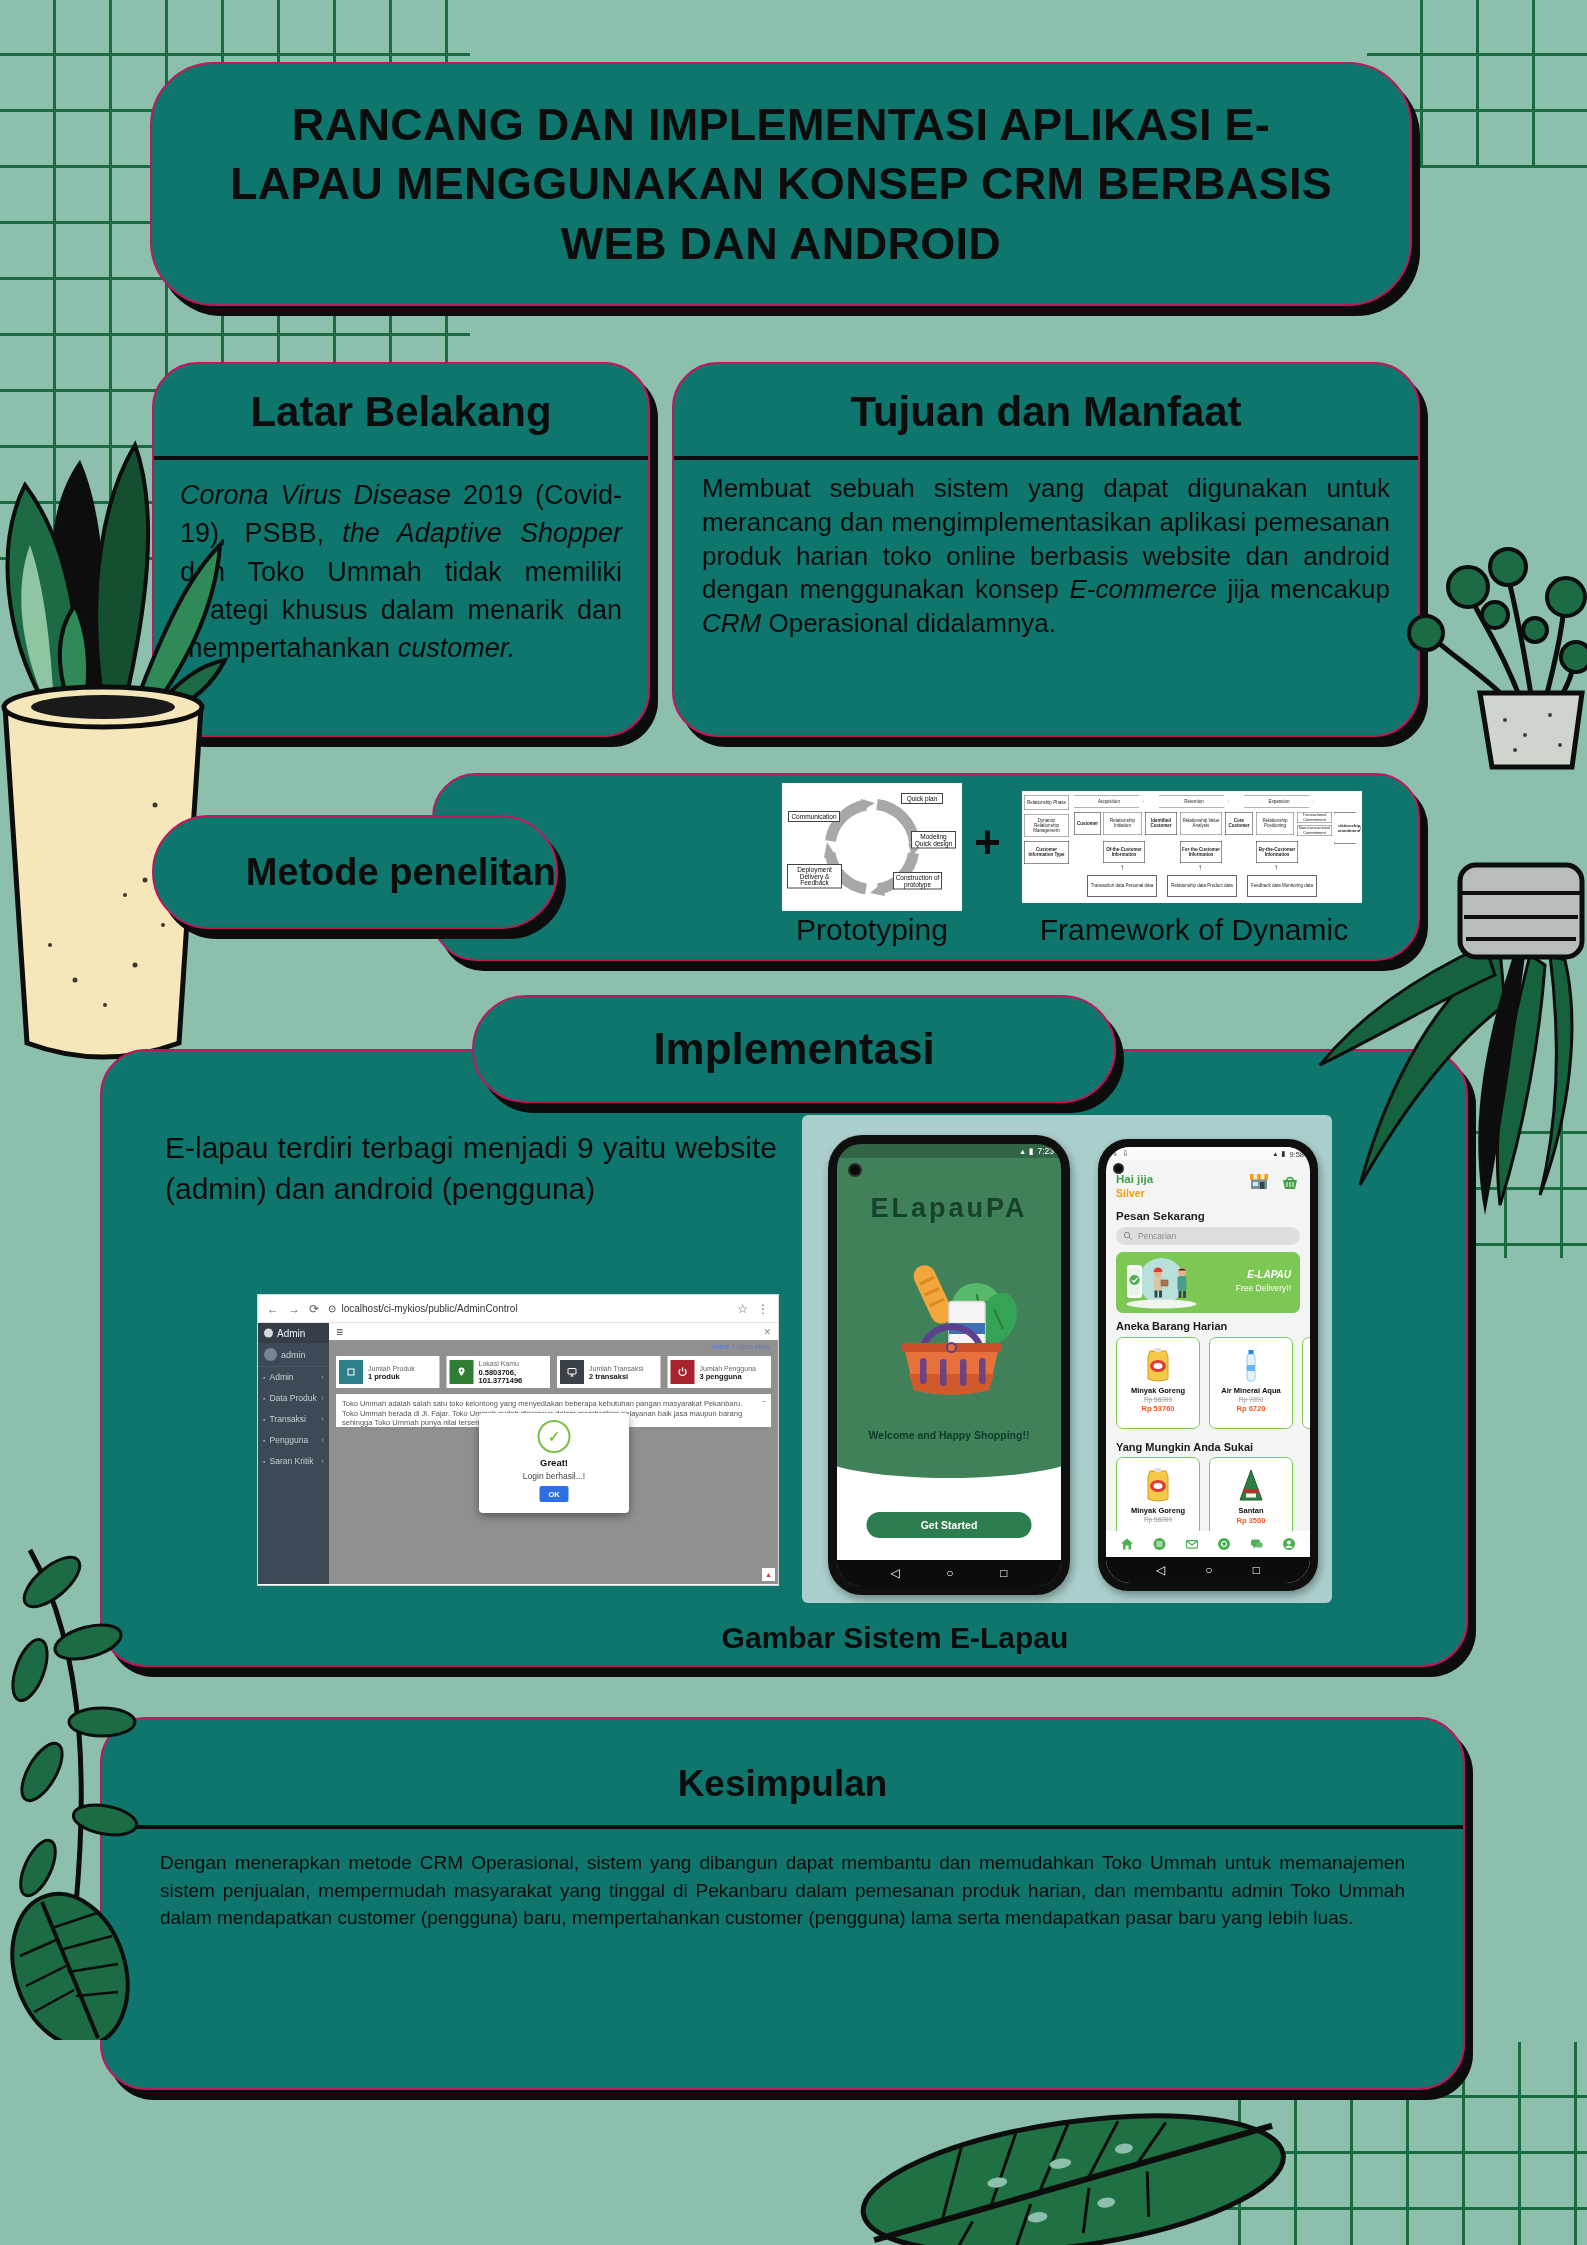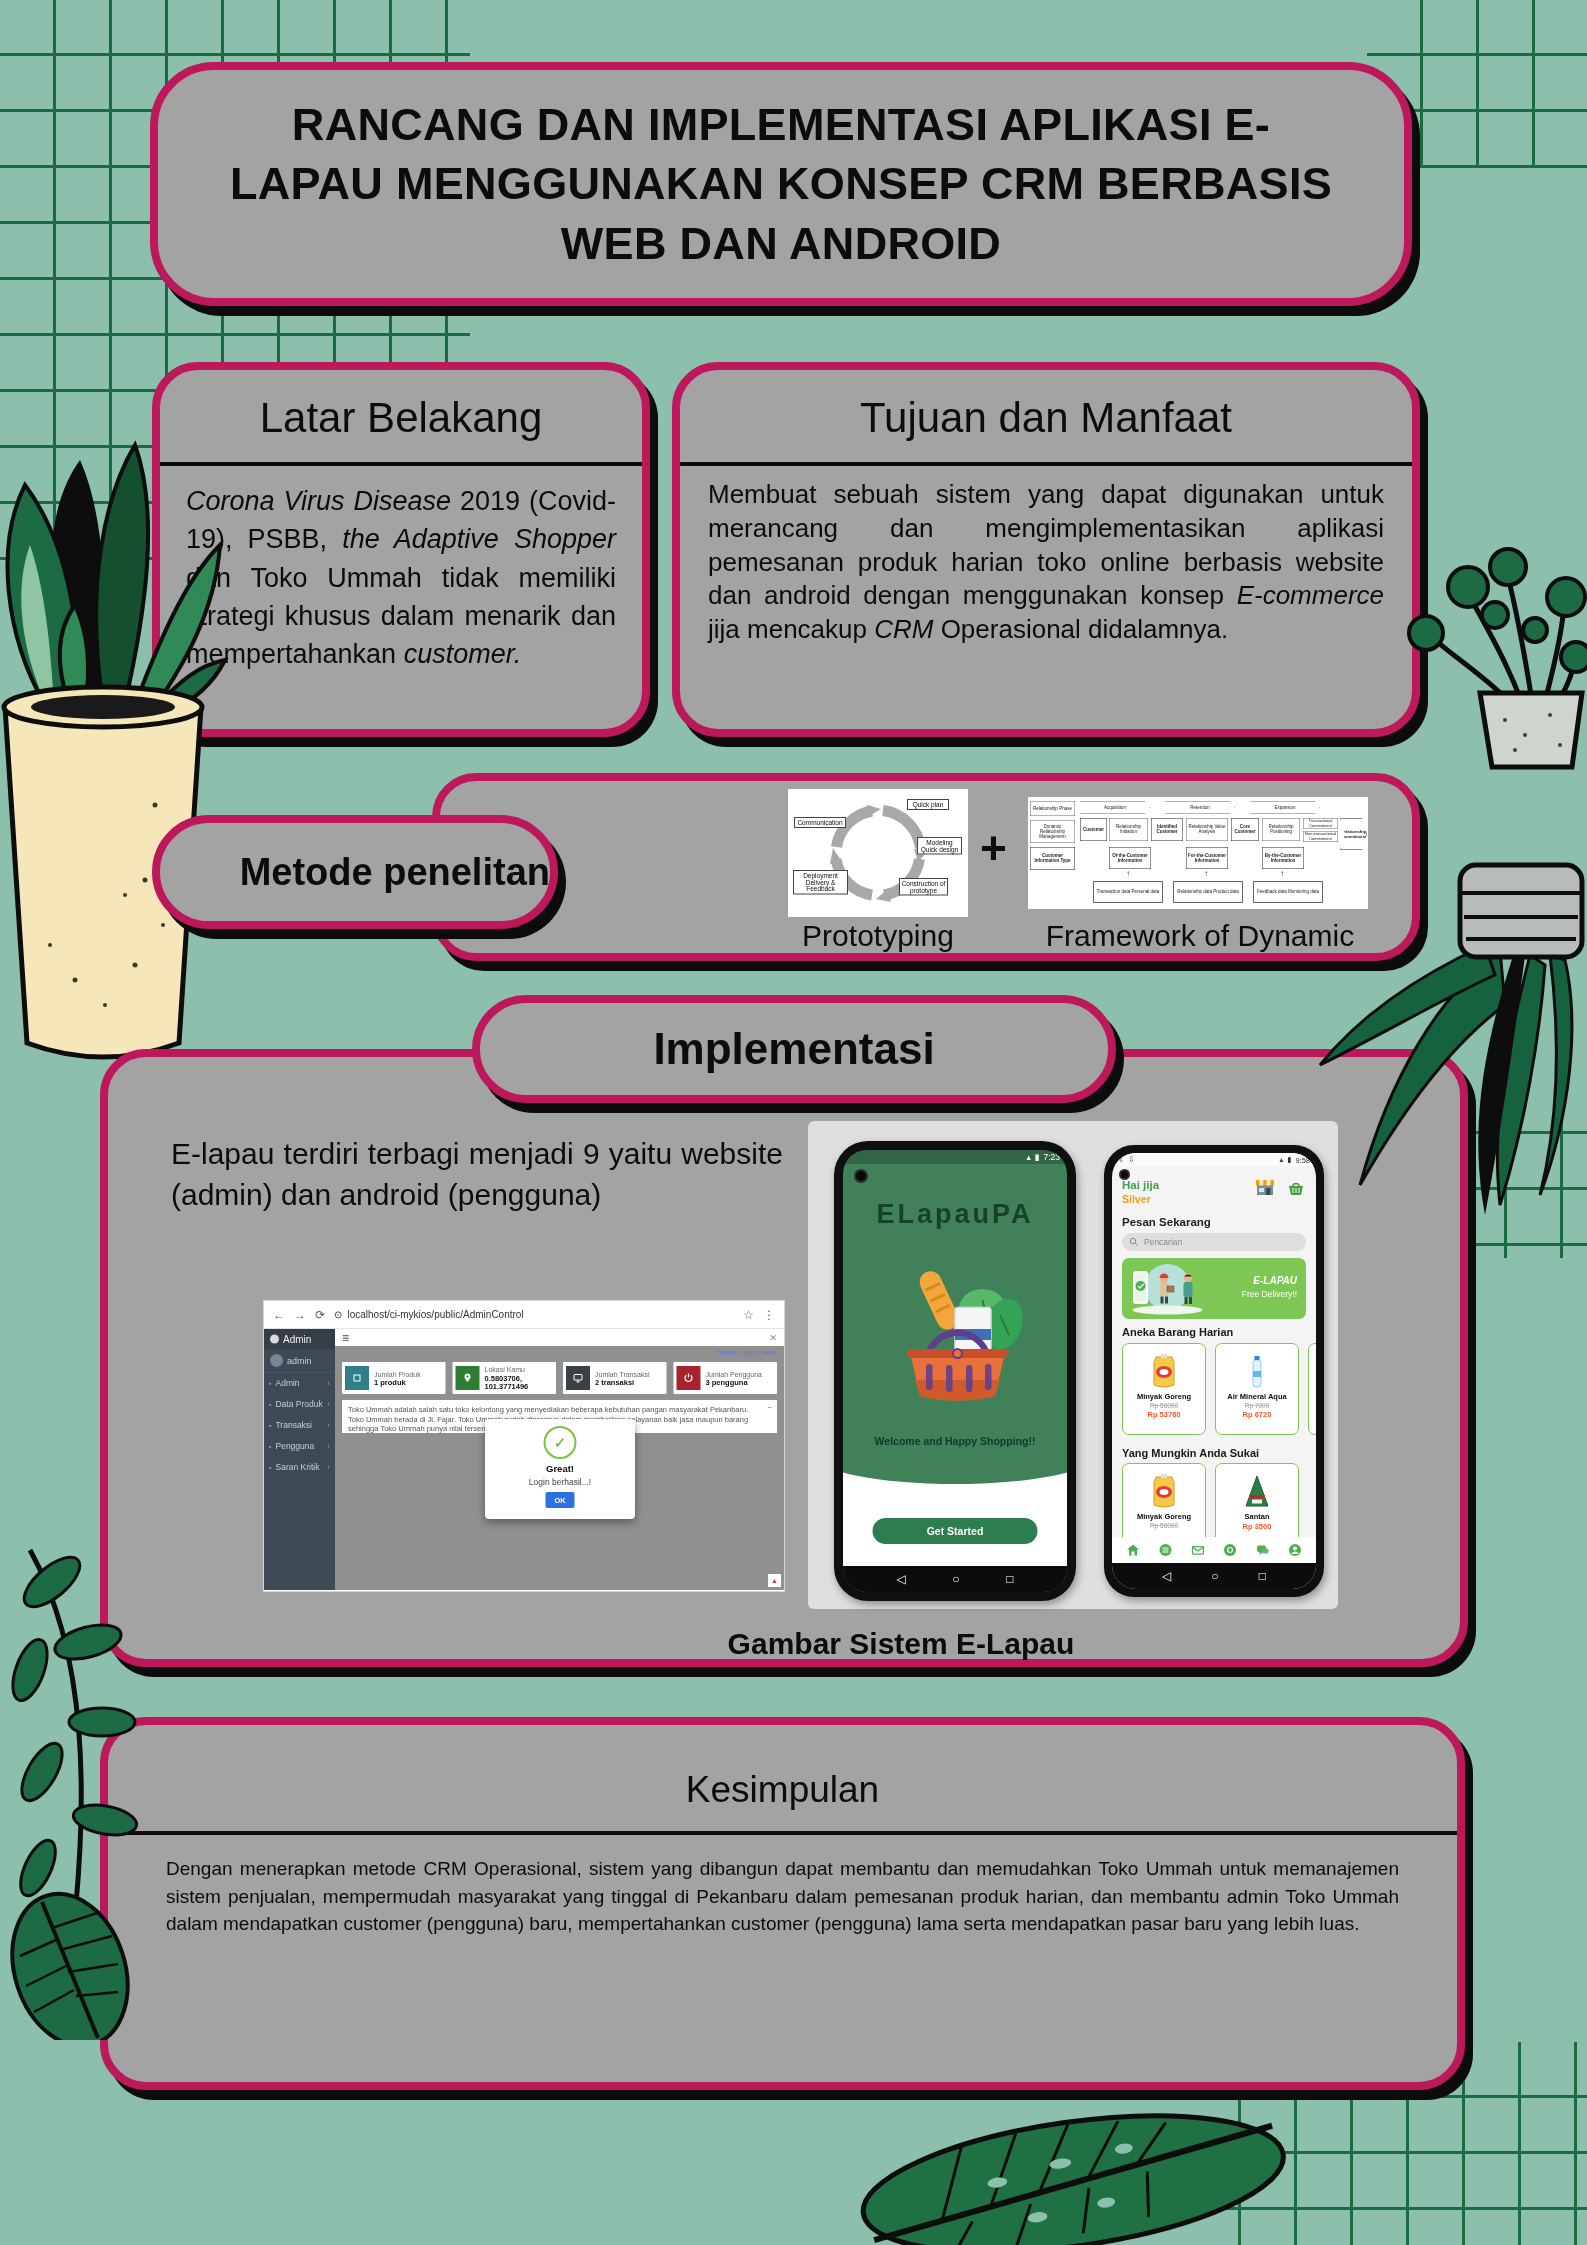--- a/index.html
+++ b/index.html
@@ -8,27 +8,27 @@
   
   .grid{position:absolute;z-index:0;
     background-image:
       repeating-linear-gradient(to right,transparent 0 53px,#1a6b40 53px 56px),
       repeating-linear-gradient(to bottom,transparent 0 53px,#1a6b40 53px 56px);}
   .g1{left:0;top:0;width:470px;height:585px;}
   .g2{left:1367px;top:0;width:220px;height:168px;}
   .g3{left:1395px;top:1078px;width:192px;height:180px;}
   .g4{left:1185px;top:2042px;width:402px;height:203px;}
   
-  .panel{position:absolute;background:#a3a3a3;border:8px solid #be185d;box-shadow:8px 10px 0 #0c0c0c;box-sizing:border-box;}
+  .panel{position:absolute;background:#0f766e;border:2px solid #be185d;box-shadow:8px 10px 0 #0c0c0c;box-sizing:border-box;}
   .title-box{left:150px;top:62px;width:1262px;height:244px;border-radius:64px;z-index:2;
              display:flex;align-items:center;justify-content:center;text-align:center;padding:0 72px;}
   .title-text{font-size:45px;font-weight:bold;line-height:1.32;letter-spacing:.3px;}
   .latar-box{left:152px;top:362px;width:498px;height:375px;border-radius:46px;z-index:3;}
   .tujuan-box{left:672px;top:362px;width:748px;height:375px;border-radius:46px;z-index:3;}
-  .box-heading{font-size:42px;font-weight:normal;text-align:center;padding:24px 0 20px;}
+  .box-heading{font-size:42px;font-weight:bold;text-align:center;padding:24px 0 20px;}
   .hr{height:4px;background:#0c0c0c;}
   .latar-body{padding:16px 26px 0;font-size:27px;line-height:1.42;text-align:justify;}
   .tujuan-body{padding:12px 28px 0;font-size:26px;line-height:1.3;text-align:justify;}
   
   .metode-box{left:432px;top:773px;width:988px;height:188px;border-radius:44px;z-index:3;}
   .metode-pill{left:152px;top:815px;width:406px;height:114px;border-radius:60px;z-index:4;
                display:flex;align-items:center;justify-content:flex-end;font-size:38px;font-weight:bold;}
   .proto-img{position:absolute;left:348px;top:8px;width:180px;height:128px;background:#fff;overflow:hidden;}
   .proto-inner{position:relative;width:360px;height:256px;transform:scale(.5);transform-origin:0 0;}
   .proto-box{position:absolute;background:#fff;border:2px solid #444;font-size:13px;line-height:1.05;

